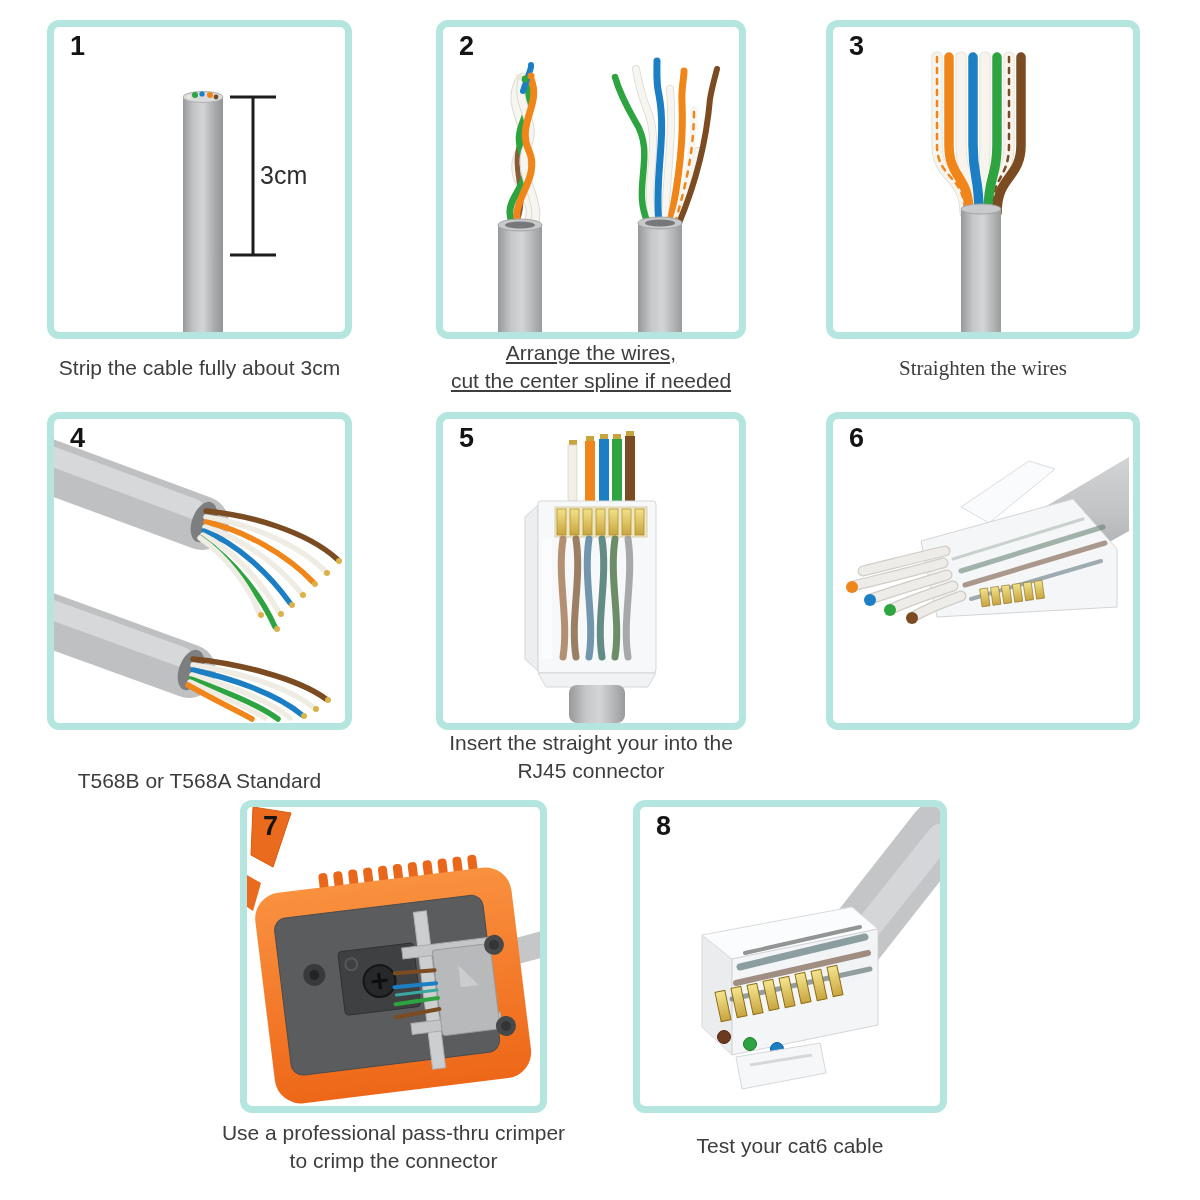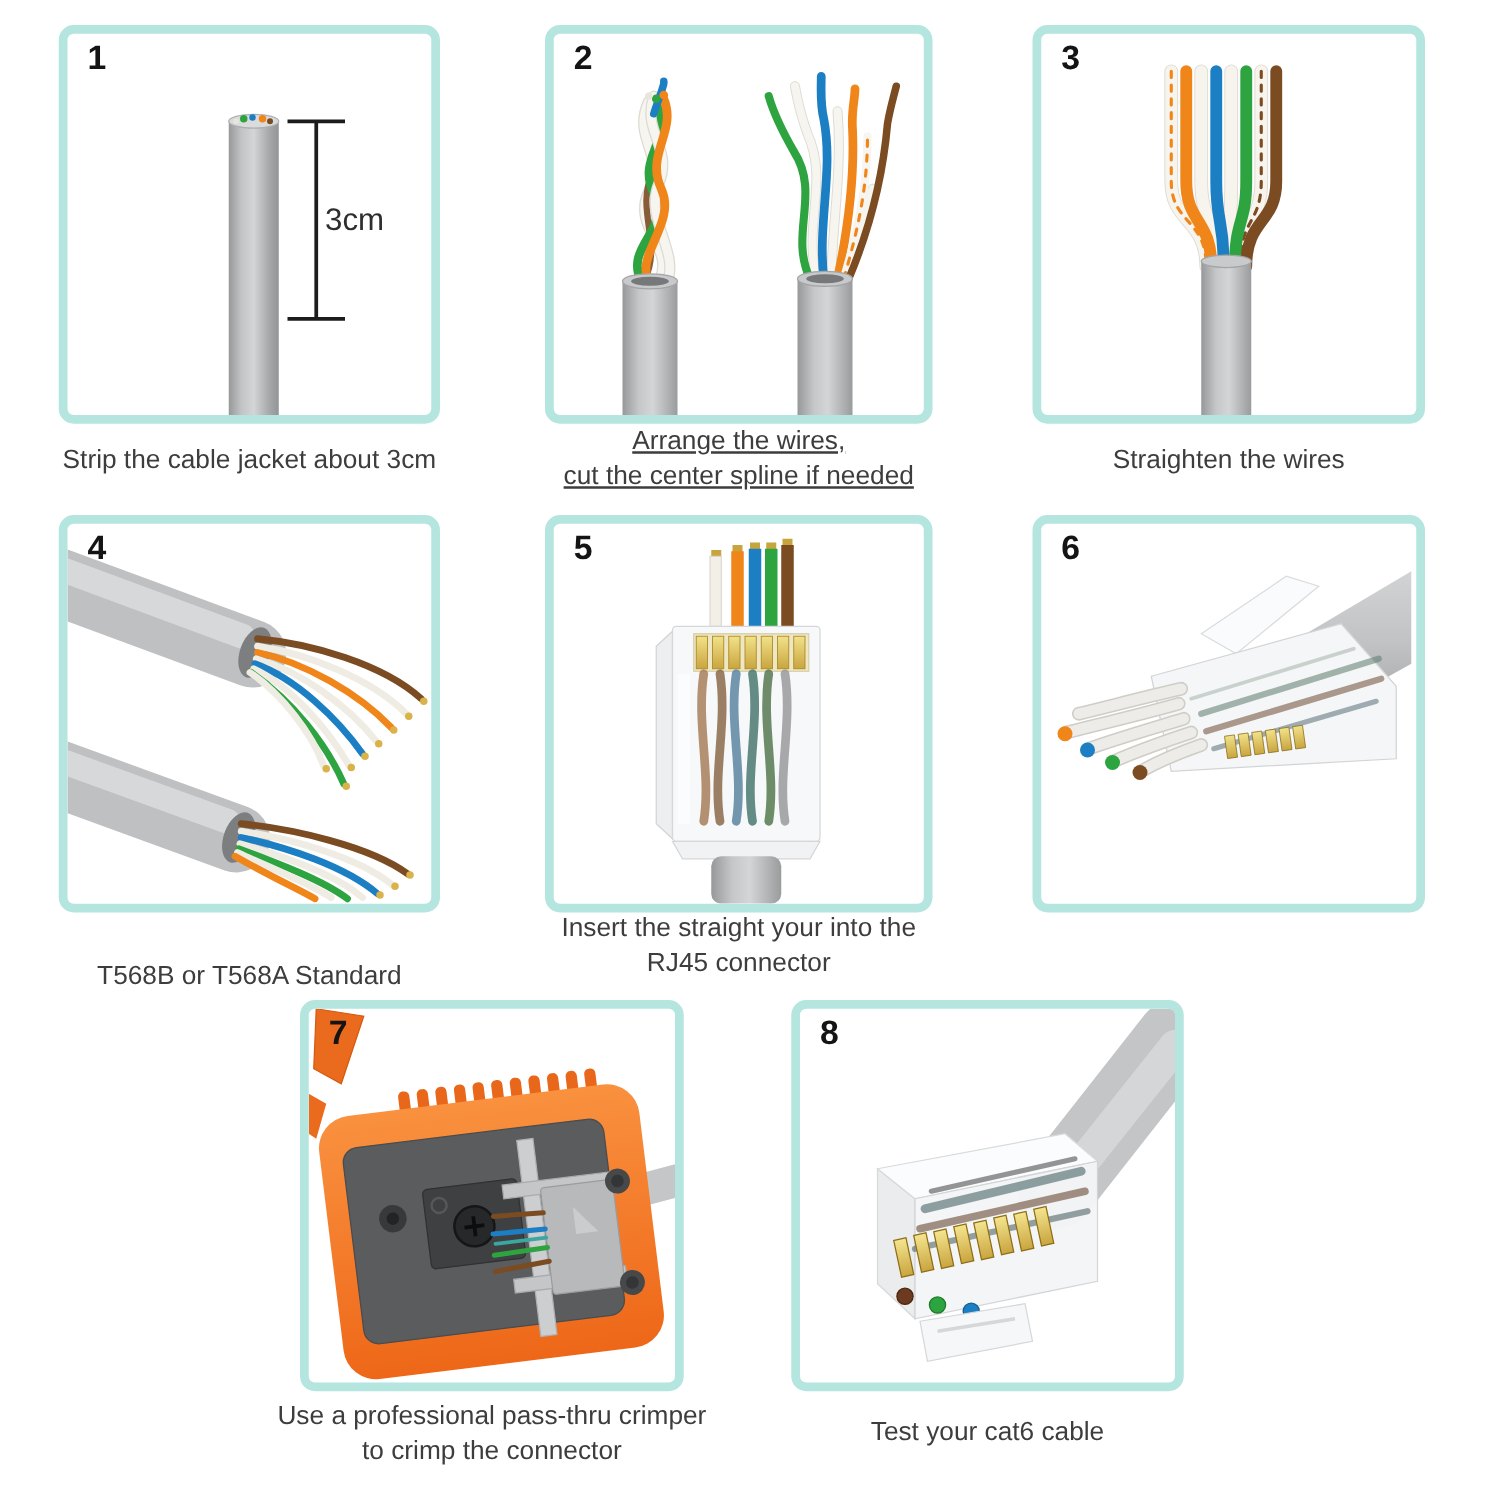--- a/index.html
+++ b/index.html
@@ -13,21 +13,21 @@
   #p1{left:47px;top:20px;width:291px;height:305px;}
   #p2{left:436px;top:20px;width:296px;height:305px;}
   #p3{left:826px;top:20px;width:300px;height:305px;}
   #p4{left:47px;top:412px;width:291px;height:304px;}
   #p5{left:436px;top:412px;width:296px;height:304px;}
   #p6{left:826px;top:412px;width:300px;height:304px;}
   #p7{left:240px;top:800px;width:293px;height:299px;}
   #p8{left:633px;top:800px;width:300px;height:299px;}
   #c1{left:47px;top:354px;width:305px;}
   #c2{left:426px;top:339px;width:330px;text-decoration:underline;}
-  #c3{left:826px;top:354px;width:314px;}
+  #c3{left:826px;top:354px;width:314px;font-family:Liberation Serif, serif;}
   #c4{left:47px;top:743px;width:305px;margin-top:24px;}
   #c5{left:436px;top:729px;width:310px;}
   #c6{left:786px;top:728px;width:394px;}
   #c7{left:216px;top:1119px;width:355px;text-align:center;}
   #c8{left:633px;top:1132px;width:314px;}
 </style>
 </head>
 <body>
 
 <div id="stage">
@@ -369,21 +369,21 @@
       </g>
       <circle cx="84" cy="230" r="6.5" fill="#6b3a1f" stroke="#4a2512"></circle>
       <circle cx="110" cy="237" r="6.5" fill="#2ea440" stroke="#1d7a2c"></circle>
       <circle cx="137" cy="242" r="6.5" fill="#1c7fc4" stroke="#135f96"></circle>
       <circle cx="163" cy="246" r="6.5" fill="#f08519" stroke="#c06a0f"></circle>
       <polygon points="96,250 180,236 186,266 102,282" fill="#f6f7f9" stroke="#d5d7d9"></polygon>
       <line x1="110" y1="258" x2="172" y2="248" stroke="#d5d7d9" stroke-width="3"></line>
     </svg>
   </div>
 
-  <div class="caption" id="c1">Strip the cable jacket about 3cm</div>
+  <div class="caption" id="c1">Strip the cable fully about 3cm</div>
   <div class="caption" id="c2">Arrange the wires,
 cut the center spline if needed</div>
   <div class="caption" id="c3">Straighten the wires</div>
   <div class="caption" id="c4">T568B or T568A Standard</div>
   <div class="caption" id="c5">Insert the straight your into the
 RJ45 connector</div>
   <div class="caption" id="c7">Use a professional pass-thru crimper
 to crimp the connector</div>
   <div class="caption" id="c8">Test your cat6 cable</div>
 

